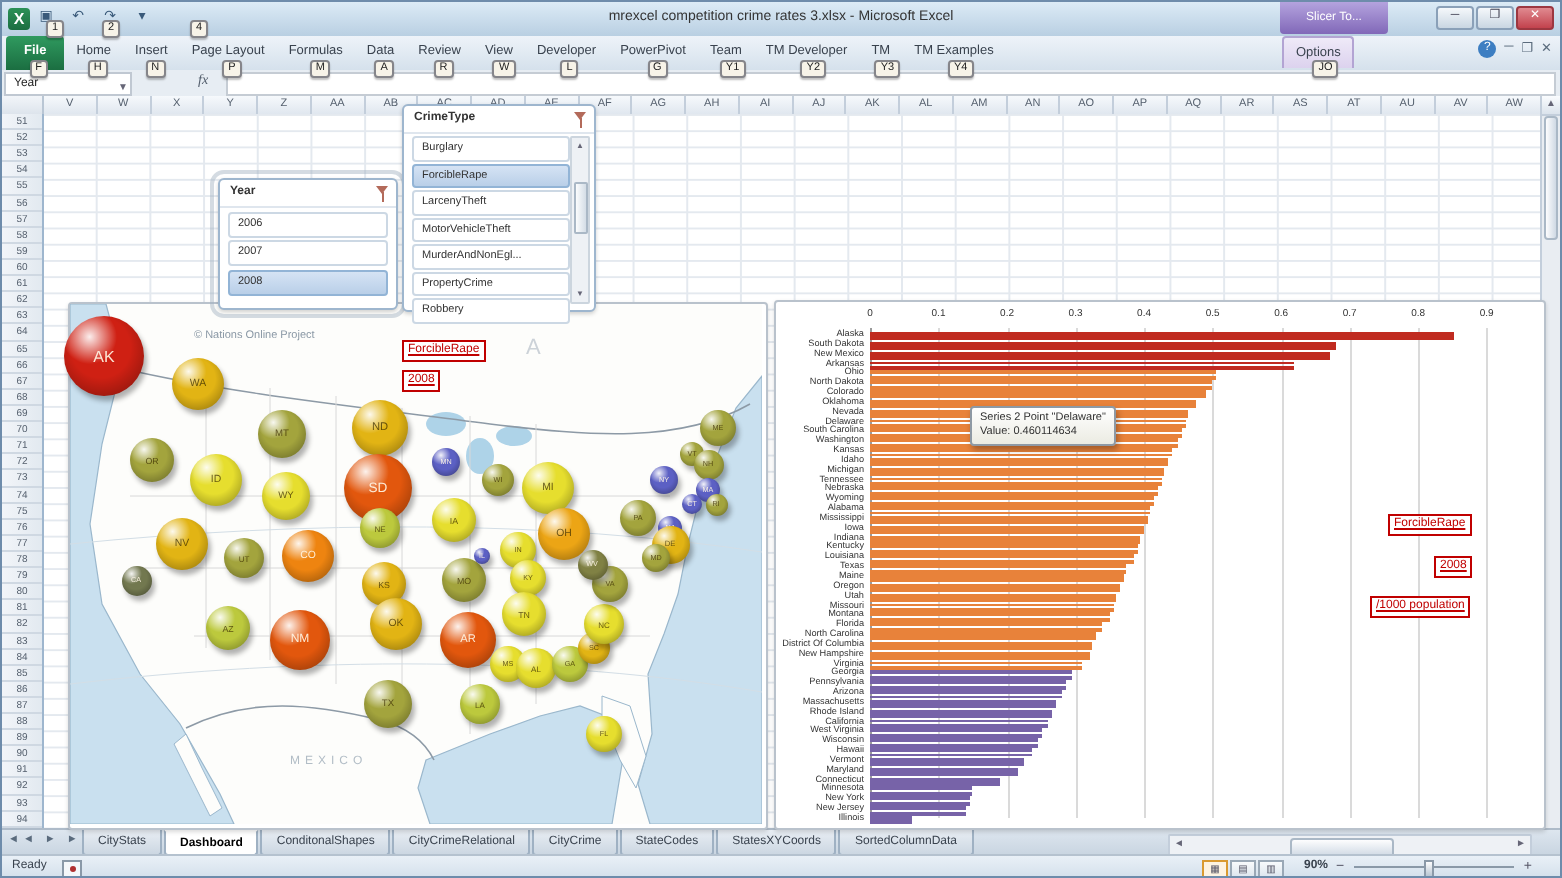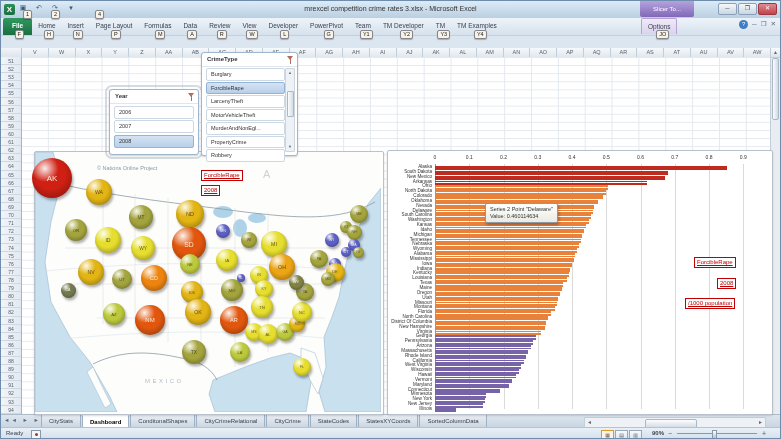--- a/index.html
+++ b/index.html
@@ -159,20 +159,25 @@
       <div class="keytip" style="left: 358.922px; top: 29px;">Y1</div>
       <div class="keytip" style="left: 399.289px; top: 29px;">Y2</div>
       <div class="keytip" style="left: 436.398px; top: 29px;">Y3</div>
       <div class="keytip" style="left: 472.961px; top: 29px;">Y4</div>
       <div class="keytip" style="left: 655.203px; top: 29px;">JO</div>
       <div class="keytip" style="left: 22px; top: 9px;">1</div>
       <div class="keytip" style="left: 50px; top: 9px;">2</div>
       <div class="keytip" style="left: 94px; top: 9px;">4</div>
     </div>
 
+  <div class="fbar">
+    <div class="namebox"><span>Year</span><span class="dd">▼</span></div>
+    <div class="fx">fx</div>
+    <div class="finput"></div>
+  </div>
 
   <div class="colrow">
     <div class="corner"></div>
     <div id="col-headers" style="display:flex;flex:1;">
         <div class="colh">V</div>
         <div class="colh">W</div>
         <div class="colh">X</div>
         <div class="colh">Y</div>
         <div class="colh">Z</div>
         <div class="colh">AA</div>

